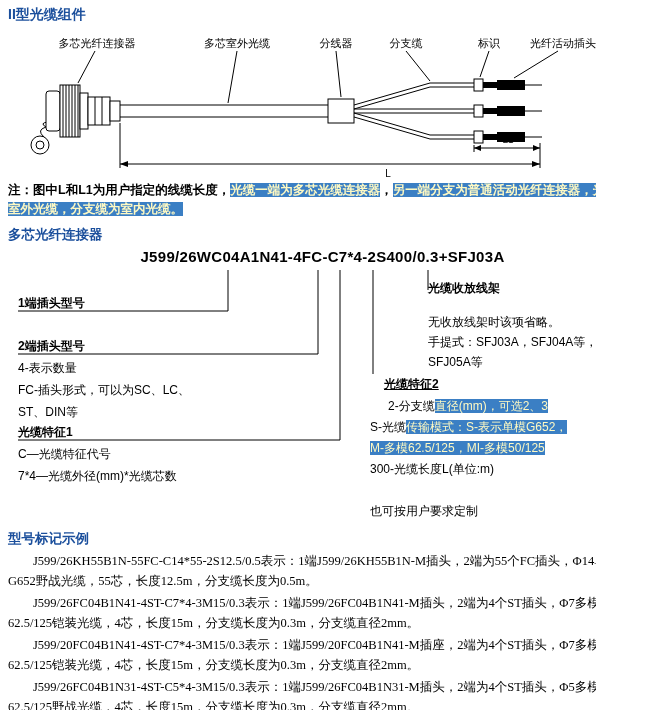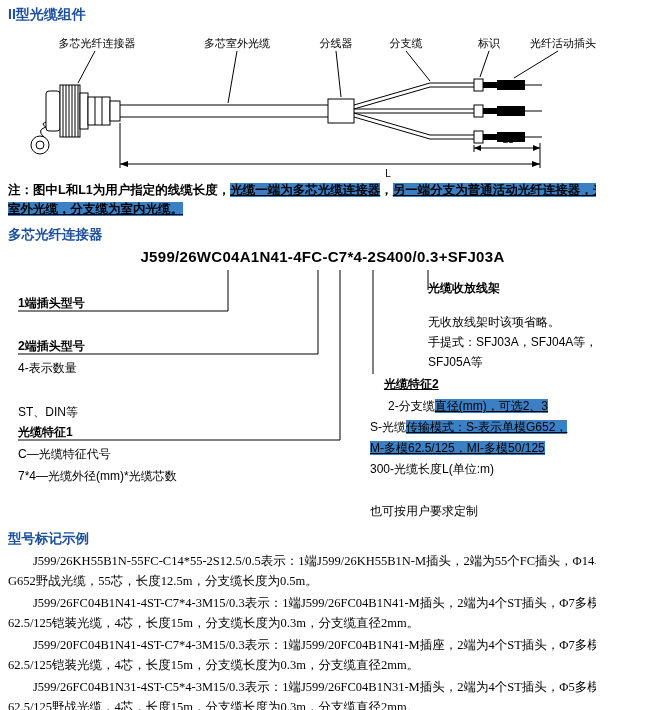--- a/index.html
+++ b/index.html
@@ -9,21 +9,21 @@
     background:#ffffff; color:#000;
   }
   .page { position:relative; width:596px; height:710px; background:#fff; overflow:hidden; }
   .abs { position:absolute; white-space:nowrap; }
   .heading { color:#1b4f9c; font-weight:bold; font-size:13.5px; }
   .title { font-size:14px; }
   .note {
     position:absolute; left:8px; top:181px; width:634px;
     font-size:12.5px; font-weight:bold; line-height:19px;
   }
-  .hl { background:#3b7fc4; color:#000000;text-decoration:underline; }
+  .hl { background:#3b7fc4; color:#fef9c3; }
   .model {
     position:absolute; left:0; top:248px; width:645px; text-align:center;
     font-weight:bold; font-size:15px; letter-spacing:0.3px;
   }
   .lab { font-size:12px; }
   .lab-b { font-size:12px; font-weight:bold; }
   .examples { position:absolute; left:8px; top:551px; width:634px; }
   .example {
     font-family:"Liberation Serif","DejaVu Serif",serif;
     font-size:12.5px; line-height:20px; text-indent:2em; margin-bottom:2px;
@@ -155,20 +155,21 @@
       <line x1="340" y1="2" x2="340" y2="172"></line>
       <line x1="18" y1="172" x2="340" y2="172"></line>
       <line x1="373" y1="2" x2="373" y2="106"></line>
       <line x1="428" y1="2" x2="428" y2="22"></line>
     </g>
   </svg>
 
   <div class="abs lab-b" style="left:18px; top:295px;">1端插头型号</div>
   <div class="abs lab-b" style="left:18px; top:338px;">2端插头型号</div>
   <div class="abs lab" style="left:18px; top:360px;">4-表示数量</div>
+  <div class="abs lab" style="left:18px; top:382px;">FC-插头形式，可以为SC、LC、</div>
   <div class="abs lab" style="left:18px; top:404px;">ST、DIN等</div>
   <div class="abs lab-b" style="left:18px; top:424px;">光缆特征1</div>
   <div class="abs lab" style="left:18px; top:446px;text-align:right;">C—光缆特征代号</div>
   <div class="abs lab" style="left:18px; top:468px;">7*4—光缆外径(mm)*光缆芯数</div>
 
   <div class="abs lab-b" style="left:428px; top:280px;">光缆收放线架</div>
   <div class="abs lab" style="left:428px; top:314px;">无收放线架时该项省略。</div>
   <div class="abs lab" style="left:428px; top:334px;">手提式：SFJ03A，SFJ04A等，推车式：</div>
   <div class="abs lab" style="left:428px; top:354px;">SFJ05A等</div>
   <div class="abs lab-b" style="left:384px; top:376px;text-decoration:underline;">光缆特征2</div>

